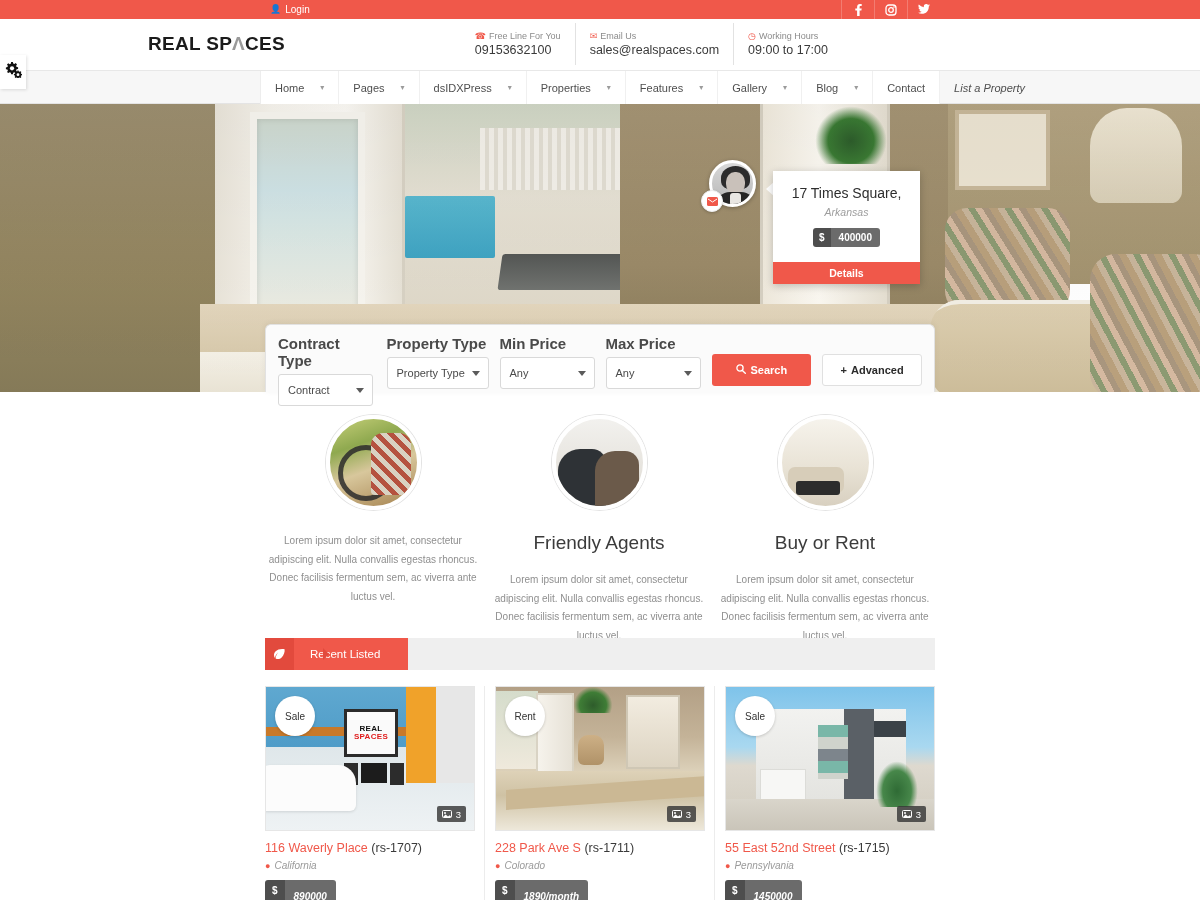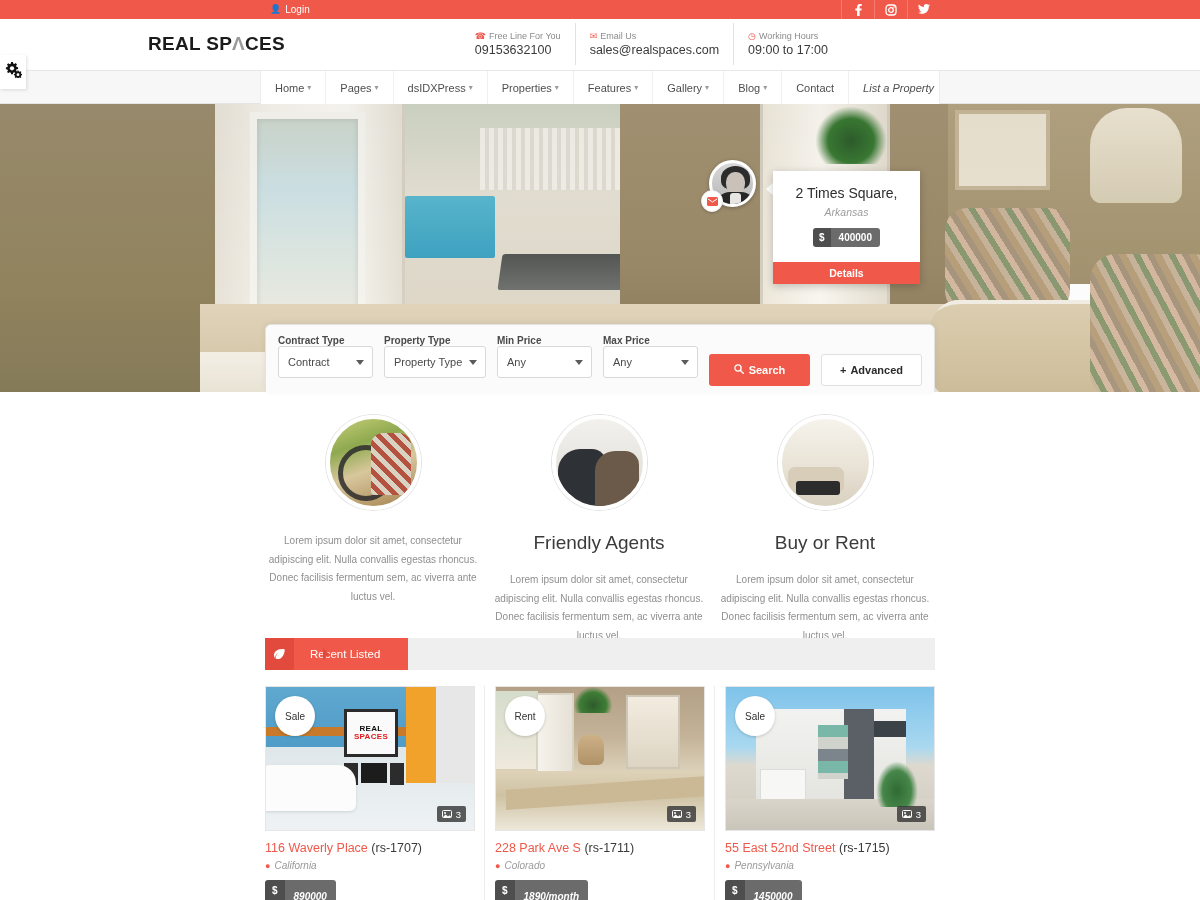--- a/index.html
+++ b/index.html
@@ -68,21 +68,21 @@
   
   .navbar {
     position: absolute; left: 0; top: 70px; width: 1200px; height: 34px;
     background: #f7f7f7; border-top: 1px solid #e8e8e8; border-bottom: 1px solid #e4e4e4;
   }
   .nav-inner {
     width: 680px; margin: 0 auto; height: 33px; display: flex;
     background: #ffffff; border-left: 1px solid #ededed; border-right: 1px solid #ededed;
   }
   .nav-item {
-    display: flex; align-items: center; gap: 3px; padding: 0 14px;
+    display: flex; align-items: center; gap: 16px; padding: 0 14px;
     font-size: 11px; color: #4e4e4e; cursor: pointer; white-space: nowrap;
     border-right: 1px solid #f0f0f0;
   }
   .nav-item:last-child { border-right: none; font-style: italic; }
   .nav-item .caret { font-size: 8px; color: #9b9b9b; }
 
   
   .gear-tab {
     position: absolute; left: 0; top: 55px; width: 26px; height: 34px;
     background: #fff; display: flex; align-items: center; justify-content: center;
@@ -234,21 +234,21 @@
 
   
   .searchbar {
     position: absolute; left: 265px; top: 324px; width: 670px; height: 68px;
     background: #fbfbfb; border: 1px solid #e2e2e2; border-bottom: none;
     border-radius: 6px 6px 0 0; z-index: 20;
     box-shadow: 0 -1px 6px rgba(0,0,0,.06);
     padding: 10px 12px 0 12px; display: flex; align-items: flex-start; gap: 11px;
   }
   .sf { display:flex; flex-direction: column; }
-  .sf-label { font-size: 10px; font-weight: bold; color:#4a4a4a; }
+  .sf-label { font-size: 15px; font-weight: bold; color:#4a4a4a; margin-bottom: 5px; }
   .sf-select {
     position: relative; width: 95px; height: 32px; background:#fff;
     border:1px solid #d9d9d9; border-radius:3px; display:flex; align-items:center;
     padding: 0 18px 0 9px; font-size: 11px; color:#4a4a4a; cursor:pointer;
   }
   .sf-select .arw {
     position:absolute; right:8px; top:50%; margin-top:-2px;
     width:0;height:0;border-left:4px solid transparent;border-right:4px solid transparent;
     border-top:5px solid #5b5b5b;
   }
@@ -593,21 +593,21 @@
 </div>
 <div class="mail-badge">
   <svg width="11" height="9" viewBox="0 0 11 9">
       <rect width="11" height="9" rx="1.5" fill="#f0584a"></rect>
       <path d="M1 2l4.5 3L10 2" stroke="#fff" stroke-width="1" fill="none"></path>
     </svg>
 </div>
 <div class="card-tail"></div>
 <div class="prop-card">
   <div class="pc-body">
-    <div class="pc-title">2 Times Square,</div>
+    <div class="pc-title">17 Times Square,</div>
     <div class="pc-sub">Arkansas</div>
     <div class="price-chip">
       <span class="pc-cur">$</span>
       <span class="pc-val">400000</span>
     </div>
   </div>
   <div class="pc-details">Details</div>
 </div>
 
 <div class="searchbar">

